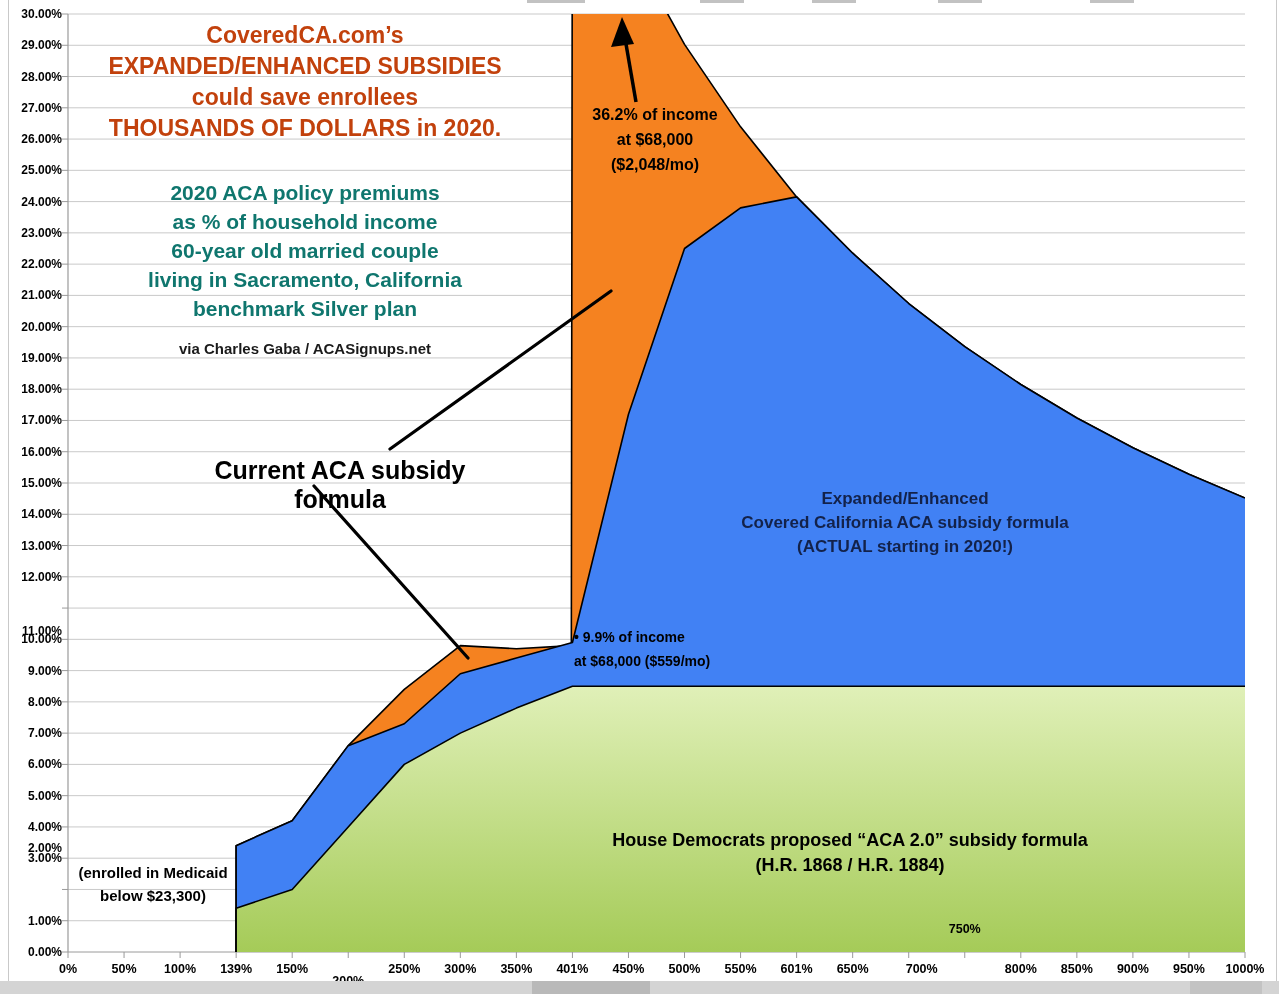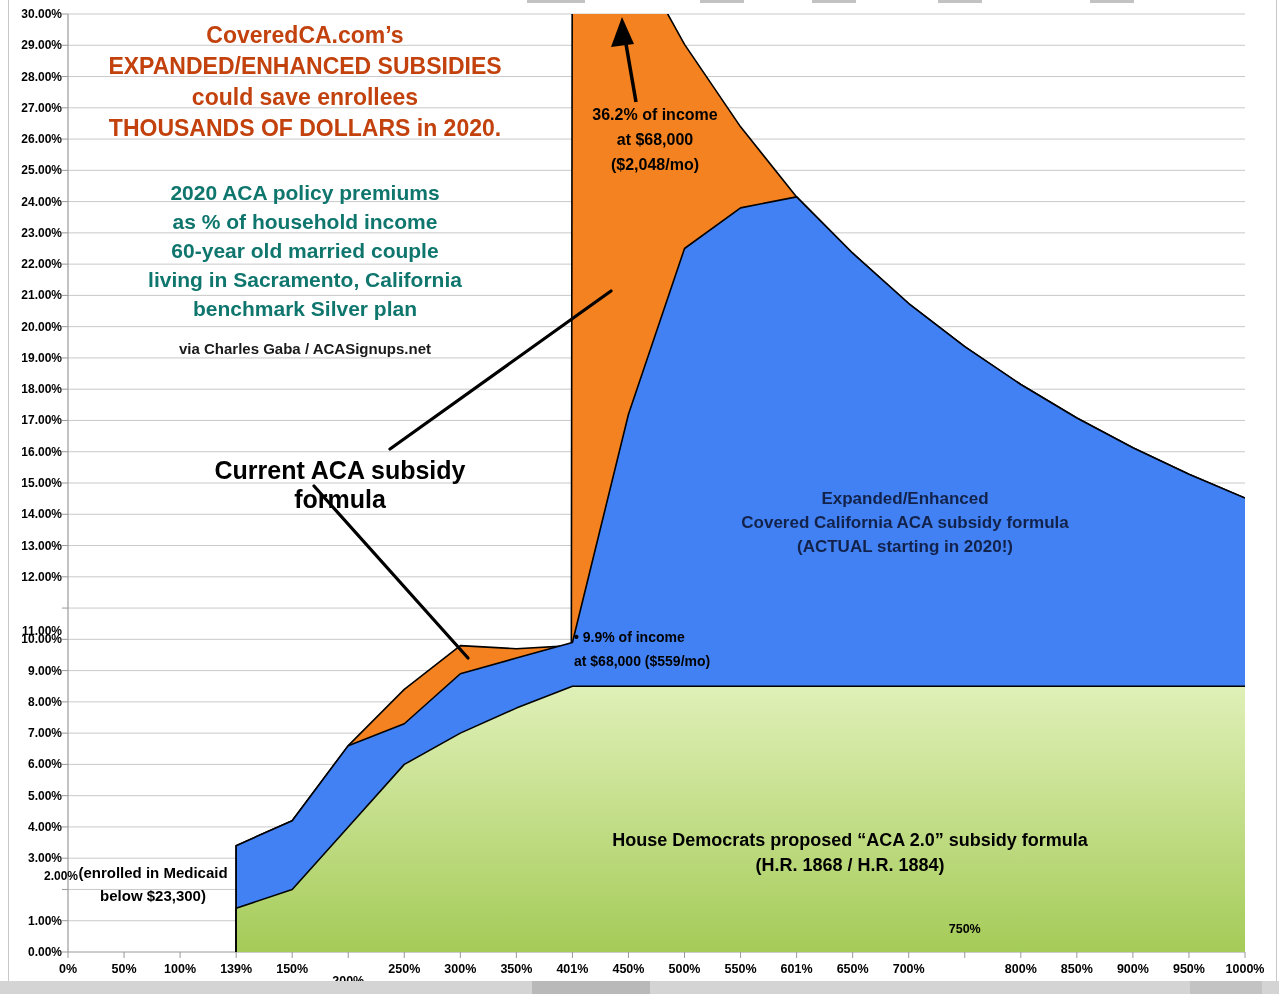--- a/index.html
+++ b/index.html
@@ -134,21 +134,21 @@
       <path d="M236.14285714285717,952 L236.14285714285717,908.2266666666667 L292.1904761904762,889.4666666666667 L348.23809523809524,826.9333333333334 L404.28571428571433,764.4 L460.33333333333337,733.1333333333333 L516.3809523809524,708.12 L572.4285714285714,686.2333333333333 L1245,686.2333333333333" fill="none" stroke="#000000" stroke-width="1.6" stroke-linejoin="round" clip-path="url(#plotclip)"></path>
       <line x1="390" y1="449" x2="611" y2="291" stroke="#000" stroke-width="3.2" stroke-linecap="round"></line>
       <line x1="314" y1="486" x2="468" y2="658" stroke="#000" stroke-width="3.2" stroke-linecap="round"></line>
       <line x1="636" y1="102" x2="626" y2="44" stroke="#000" stroke-width="3.5"></line>
       <polygon points="622,17 611,47 634,44" fill="#000"></polygon>
     </svg>
 
   <div id="ylabels">
       <div class="ylabel" style="top: 945px;">0.00%</div>
       <div class="ylabel" style="top: 913.733px;">1.00%</div>
-      <div class="ylabel" style="top: 869px; padding-left: 16px;">2.00%</div>
+      <div class="ylabel" style="top: 841px;">2.00%</div>
       <div class="ylabel" style="top: 851.2px;">3.00%</div>
       <div class="ylabel" style="top: 819.933px;">4.00%</div>
       <div class="ylabel" style="top: 788.667px;">5.00%</div>
       <div class="ylabel" style="top: 757.4px;">6.00%</div>
       <div class="ylabel" style="top: 726.133px;">7.00%</div>
       <div class="ylabel" style="top: 694.867px;">8.00%</div>
       <div class="ylabel" style="top: 663.6px;">9.00%</div>
       <div class="ylabel" style="top: 632.333px;">10.00%</div>
       <div class="ylabel" style="top: 624px;">11.00%</div>
       <div class="ylabel" style="top: 569.8px;">12.00%</div>
@@ -180,21 +180,21 @@
       <div class="xlabel" style="left: 319.238px; top: 962px; margin-top: 12px;">200%</div>
       <div class="xlabel" style="left: 375.286px; top: 962px;">250%</div>
       <div class="xlabel" style="left: 431.333px; top: 962px;">300%</div>
       <div class="xlabel" style="left: 487.381px; top: 962px;">350%</div>
       <div class="xlabel" style="left: 543.429px; top: 962px;">401%</div>
       <div class="xlabel" style="left: 599.476px; top: 962px;">450%</div>
       <div class="xlabel" style="left: 655.524px; top: 962px;">500%</div>
       <div class="xlabel" style="left: 711.571px; top: 962px;">550%</div>
       <div class="xlabel" style="left: 767.619px; top: 962px;">601%</div>
       <div class="xlabel" style="left: 823.667px; top: 962px;">650%</div>
-      <div class="xlabel" style="left: 879.714px; top: 962px;">700%</div>
+      <div class="xlabel" style="left: 879.714px; top: 962px; text-align: right;">700%</div>
       <div class="xlabel" style="left: 935.762px; top: 922px;">750%</div>
       <div class="xlabel" style="left: 991.81px; top: 962px;">800%</div>
       <div class="xlabel" style="left: 1047.86px; top: 962px;">850%</div>
       <div class="xlabel" style="left: 1103.9px; top: 962px;">900%</div>
       <div class="xlabel" style="left: 1159.95px; top: 962px;">950%</div>
       <div class="xlabel" style="left: 1216px; top: 962px;">1000%</div>
     </div>
 
   <div class="title-block">
     <div class="title-line">CoveredCA.com’s</div>

